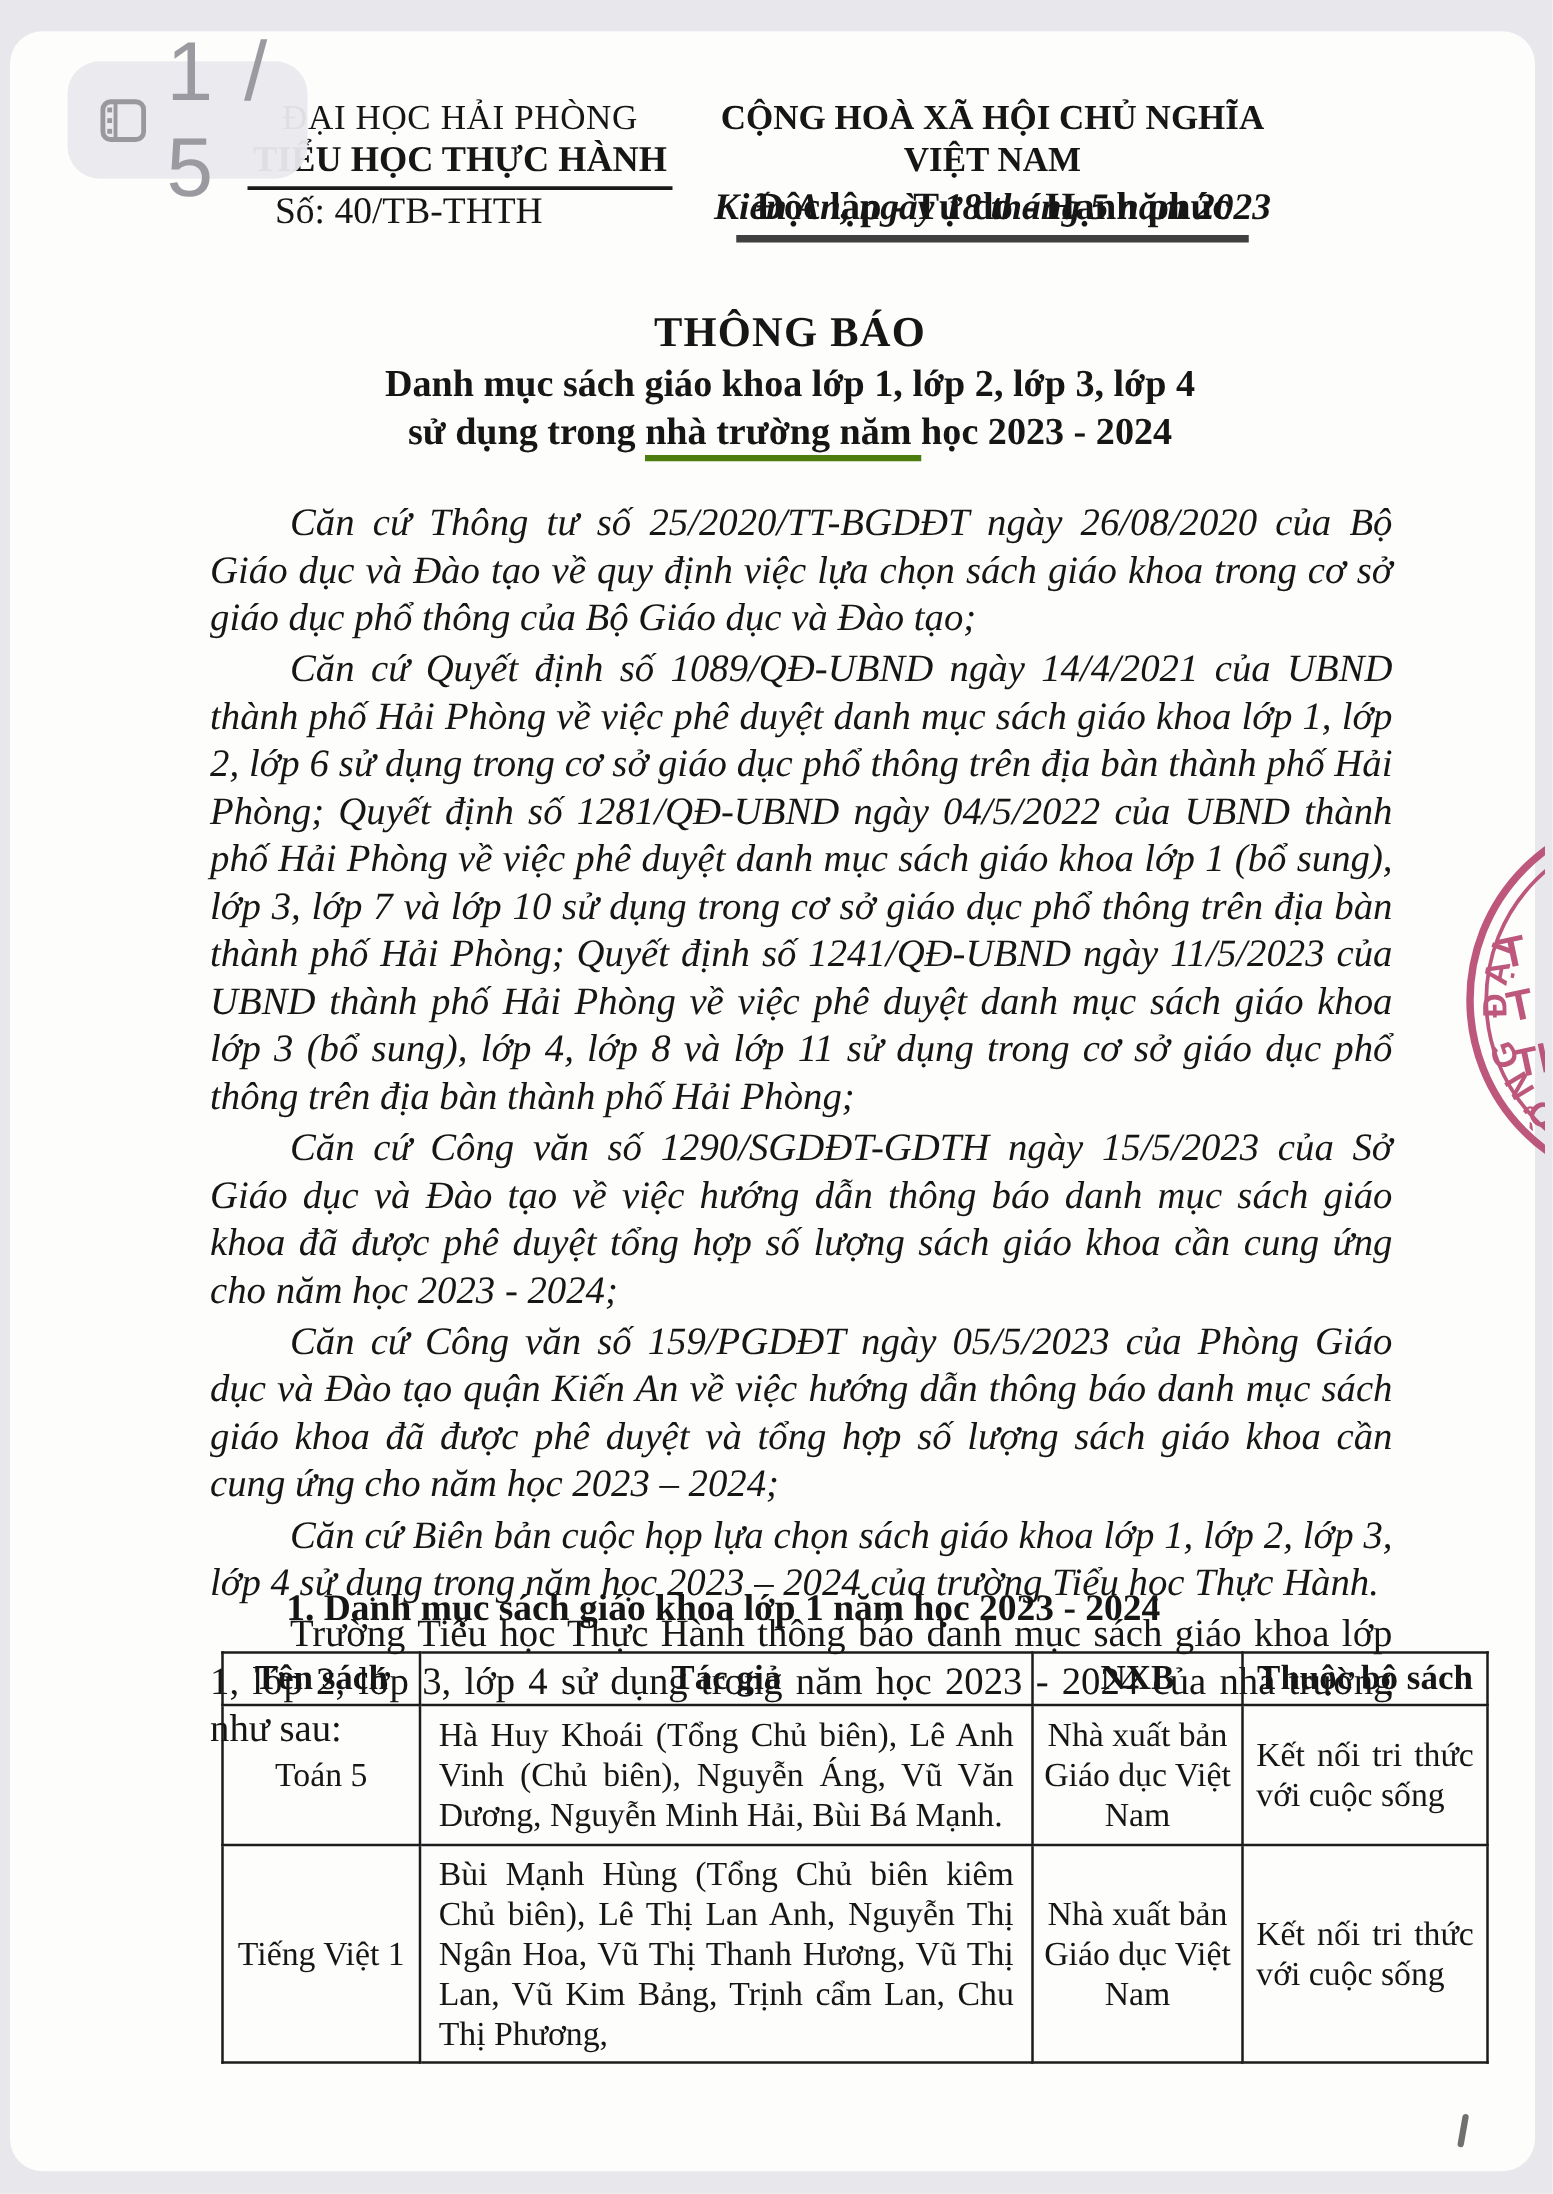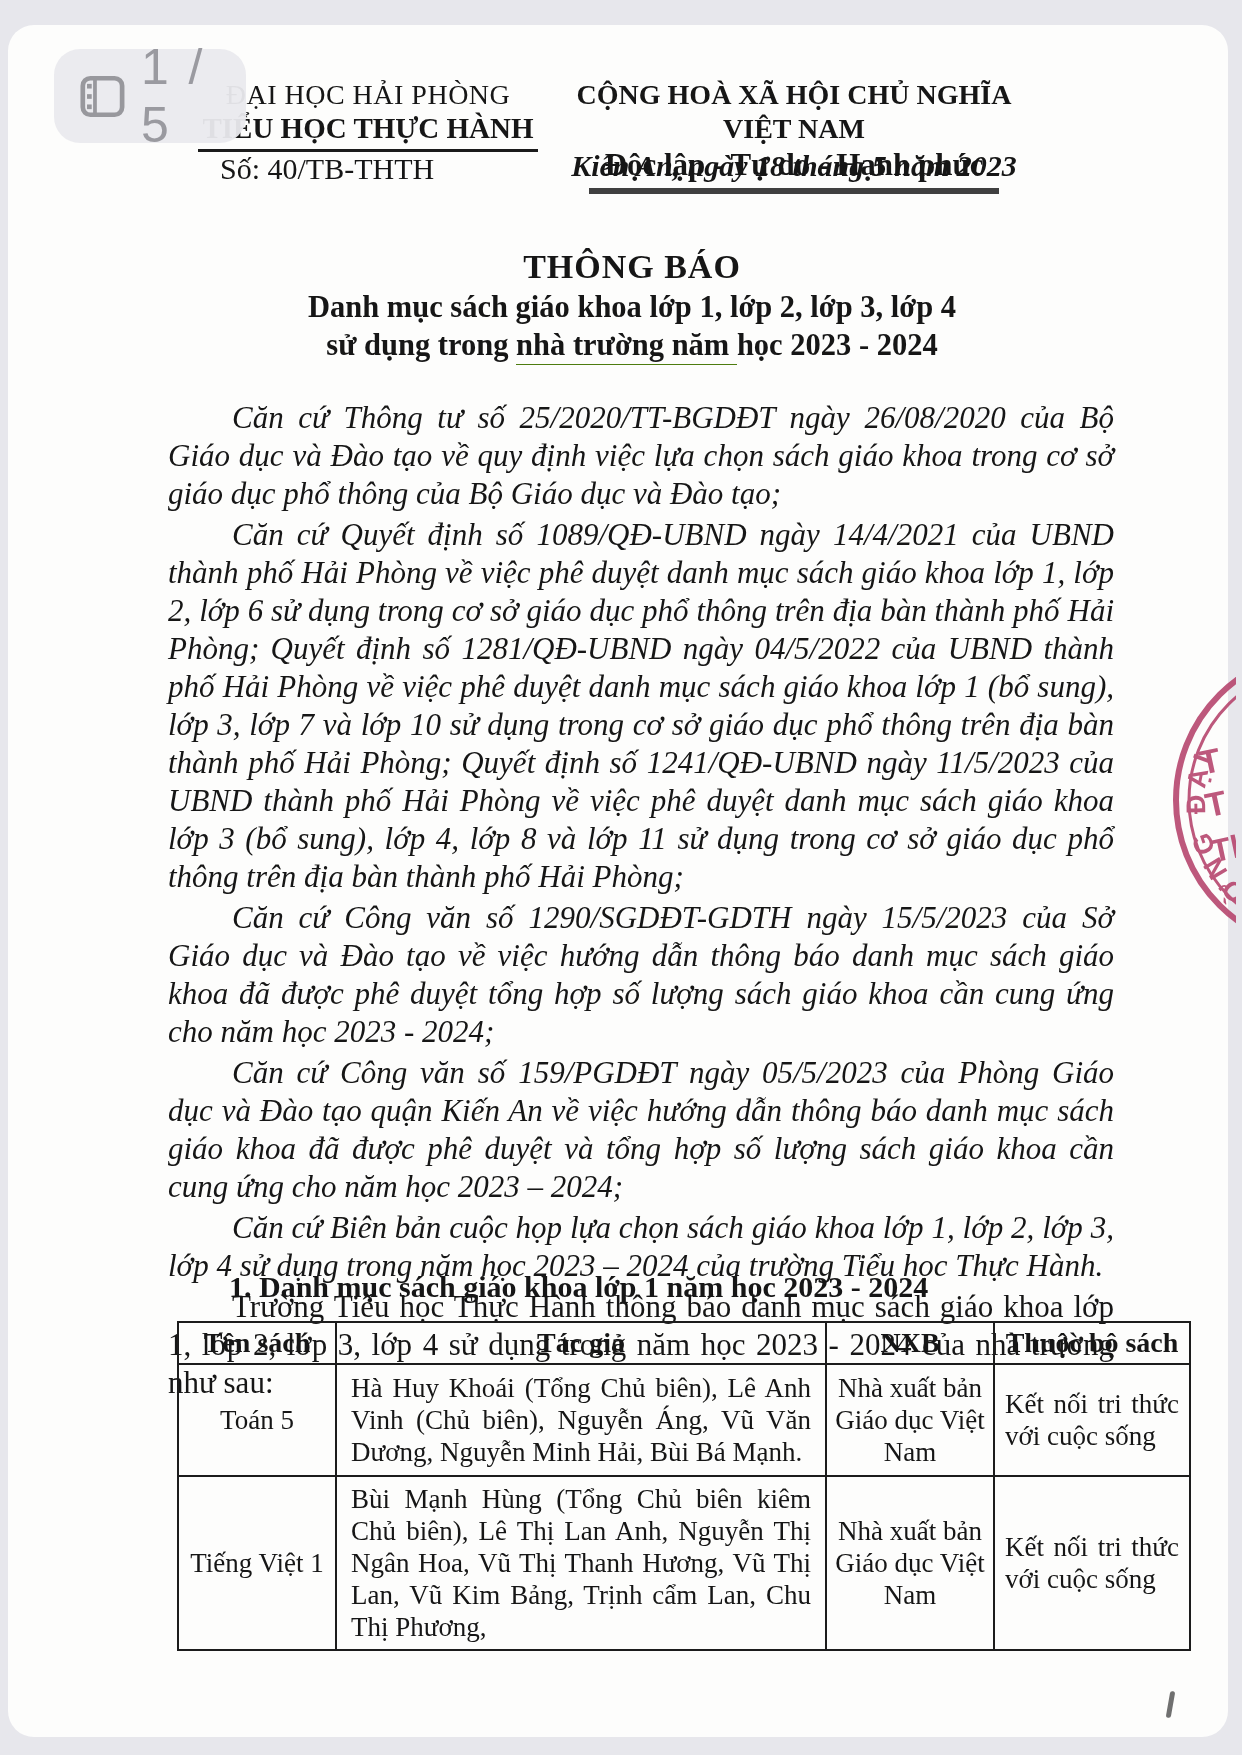--- a/index.html
+++ b/index.html
@@ -15,39 +15,39 @@
   }
   .abs{position:absolute;}
 
   
   .badge{
     left:46px;top:24px;width:192px;height:94px;border-radius:26px;
     background:rgba(234,234,238,0.95);
     display:flex;align-items:center;gap:16px;padding-left:26px;box-sizing:border-box;
     font-family:"Liberation Sans","DejaVu Sans",sans-serif;
   }
-  .badge .pg{font-size:50px;color:#9a9aa0;font-weight:500;letter-spacing:3px;}
+  .badge .pg{font-size:67px;color:#9a9aa0;font-weight:500;letter-spacing:3px;}
 
   
   .hleft{left:190px;top:53px;width:340px;text-align:center;line-height:33px;}
   .hleft .l1{font-size:28px;font-weight:500;letter-spacing:0.5px;}
   .hleft .l2{font-size:29px;font-weight:bold;margin-top:1px;}
   .hleft .l2 span{border-bottom:3px solid #1b1b1b;padding:0 4px 5px 4px;}
   .hright{left:540px;top:53px;width:492px;text-align:center;line-height:34px;font-family:Liberation Serif, serif;}
   .hright .l1{font-size:28px;font-weight:bold;}
   .hright .l2{font-size:31px;font-weight:bold;margin-top:2px;}
   .hright .l2 span{border-bottom:6px solid #404040;padding:0 16px 6px 16px;}
   .so{left:212px;top:127px;font-size:30px;}
   .dateline{left:540px;top:124px;width:492px;text-align:center;font-size:30px;font-weight:bold;font-style:italic;}
 
   
   .titleblock{left:149px;top:221px;width:950px;text-align:center;}
   .titleblock .t1{font-size:34px;font-weight:bold;line-height:42px;letter-spacing:1px;}
   .titleblock .t2{font-size:30.5px;font-weight:bold;line-height:38px;}
-  .uline{border-bottom:1px solid #4d7c0f;padding-bottom:2px;}
+  .uline{border-bottom:5px solid #4d7c0f;padding-bottom:2px;}
 
   
   .bodytext{left:157px;top:371px;width:952px;}
   .bodytext p{
     margin:3px;font-size:31px;line-height:38px;text-align:justify;
     text-indent:64px;
   }
   .bodytext p.it{font-style:italic;}
 
   .heading{left:157px;top:1245px;width:952px;font-size:30px;font-weight:bold;text-indent:64px;}

